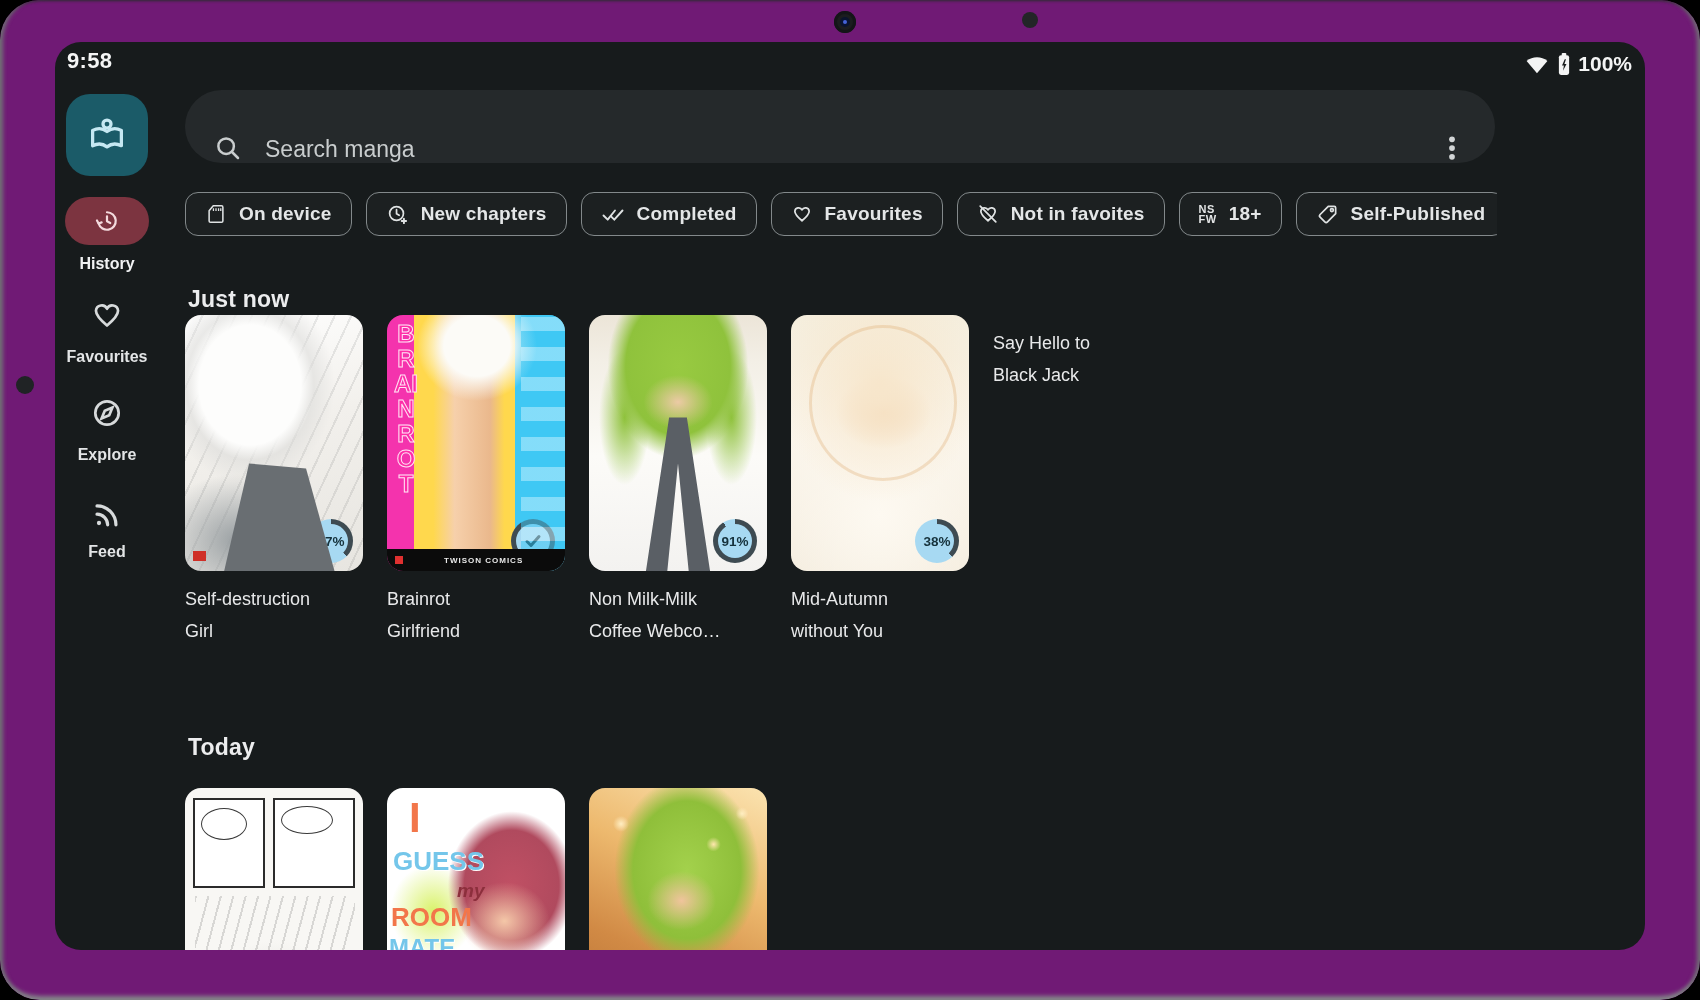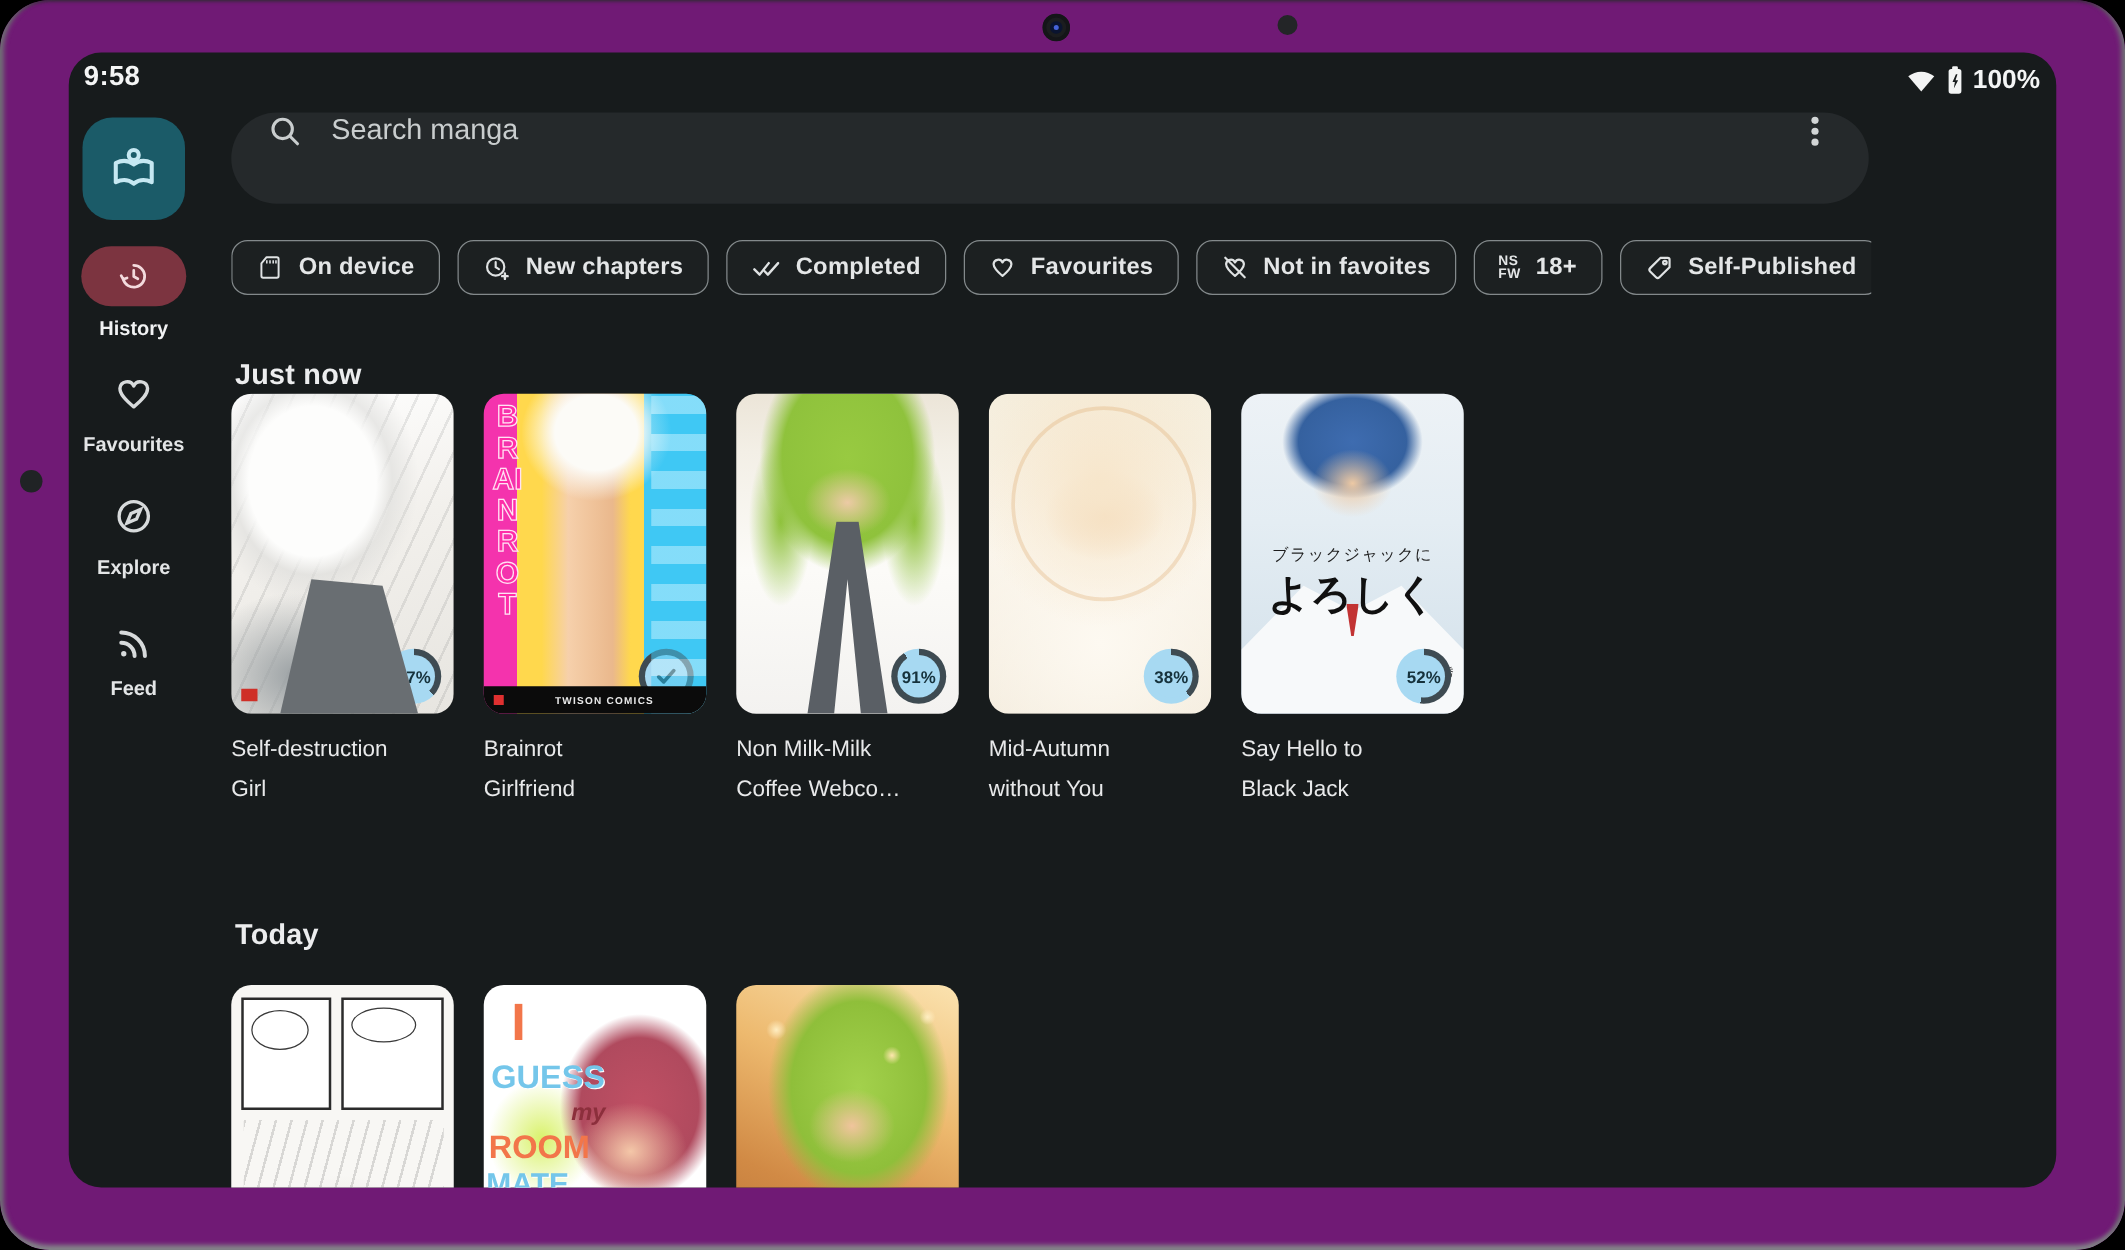--- a/index.html
+++ b/index.html
@@ -27,21 +27,21 @@
   .rail{position:absolute;left:0;top:0;bottom:0;width:120px;}
   .rail .item-label{position:absolute;left:0;width:104px;text-align:center;font-size:16px;font-weight:700;color:#e3e5e6;}
   .app-btn{position:absolute;left:11px;top:52px;width:82px;height:82px;border-radius:24px;background:#1b5b68;
     display:grid;place-items:center;}
   .hist-pill{position:absolute;left:10px;top:155px;width:84px;height:48px;border-radius:24px;background:#7c3440;
     display:grid;place-items:center;}
   .rail-icon{position:absolute;display:grid;place-items:center;}
 
   
   .search{position:absolute;left:130px;top:48px;width:1310px;height:73px;border-radius:37px;background:#25292b;
-    display:flex;align-items:flex-start;padding:0 28px;box-sizing:border-box;gap:22px;}
+    display:flex;align-items:flex-end;padding:0 28px;box-sizing:border-box;gap:22px;}
   .search .ph{font-size:23px;color:#c9cdce;flex:1;}
 
   
   .chips{position:absolute;left:130px;top:150px;width:1312px;height:46px;display:flex;gap:14px;overflow:hidden;}
   .chip{flex:0 0 auto;display:inline-flex;align-items:center;gap:12px;padding:0 19px;height:44px;
     border:1.5px solid #83898b;border-radius:13px;background:#1c2021;color:#e4e6e7;font-size:19px;font-weight:600;
     letter-spacing:.2px;box-sizing:border-box;}
   .chip svg{flex:0 0 auto;}
   .nsfw-txt{display:flex;flex-direction:column;line-height:10px;font-size:11px;font-weight:800;color:#e4e6e7;letter-spacing:.5px;}
   .chip-stub{position:absolute;left:1442px;top:0;width:130px;height:44px;border:1.5px solid #83898b;border-radius:13px;
@@ -369,29 +369,20 @@
             <div class="in">38%</div>
           </div>
         </div>
         <div class="title">
           <div>Mid-Autumn</div>
           <div>without You</div>
         </div>
       </div>
 
       <div class="card">
-        <div class="cover cv-bj">
-          <div class="bj-tie"></div>
-          <div class="bj-top">ブラックジャックに</div>
-          <div class="bj-main">よろしく</div>
-          <div class="bj-author">佐藤 秀</div>
-          <div class="badge" style="z-index: 4; --p: 52;">
-            <div class="in">52%</div>
-          </div>
-        </div>
         <div class="title">
           <div>Say Hello to</div>
           <div>Black Jack</div>
         </div>
       </div>
     </div>
 
     <div class="h-section" style="top:692px;">Today</div>
 
     <div class="cards" style="top:746px;">

